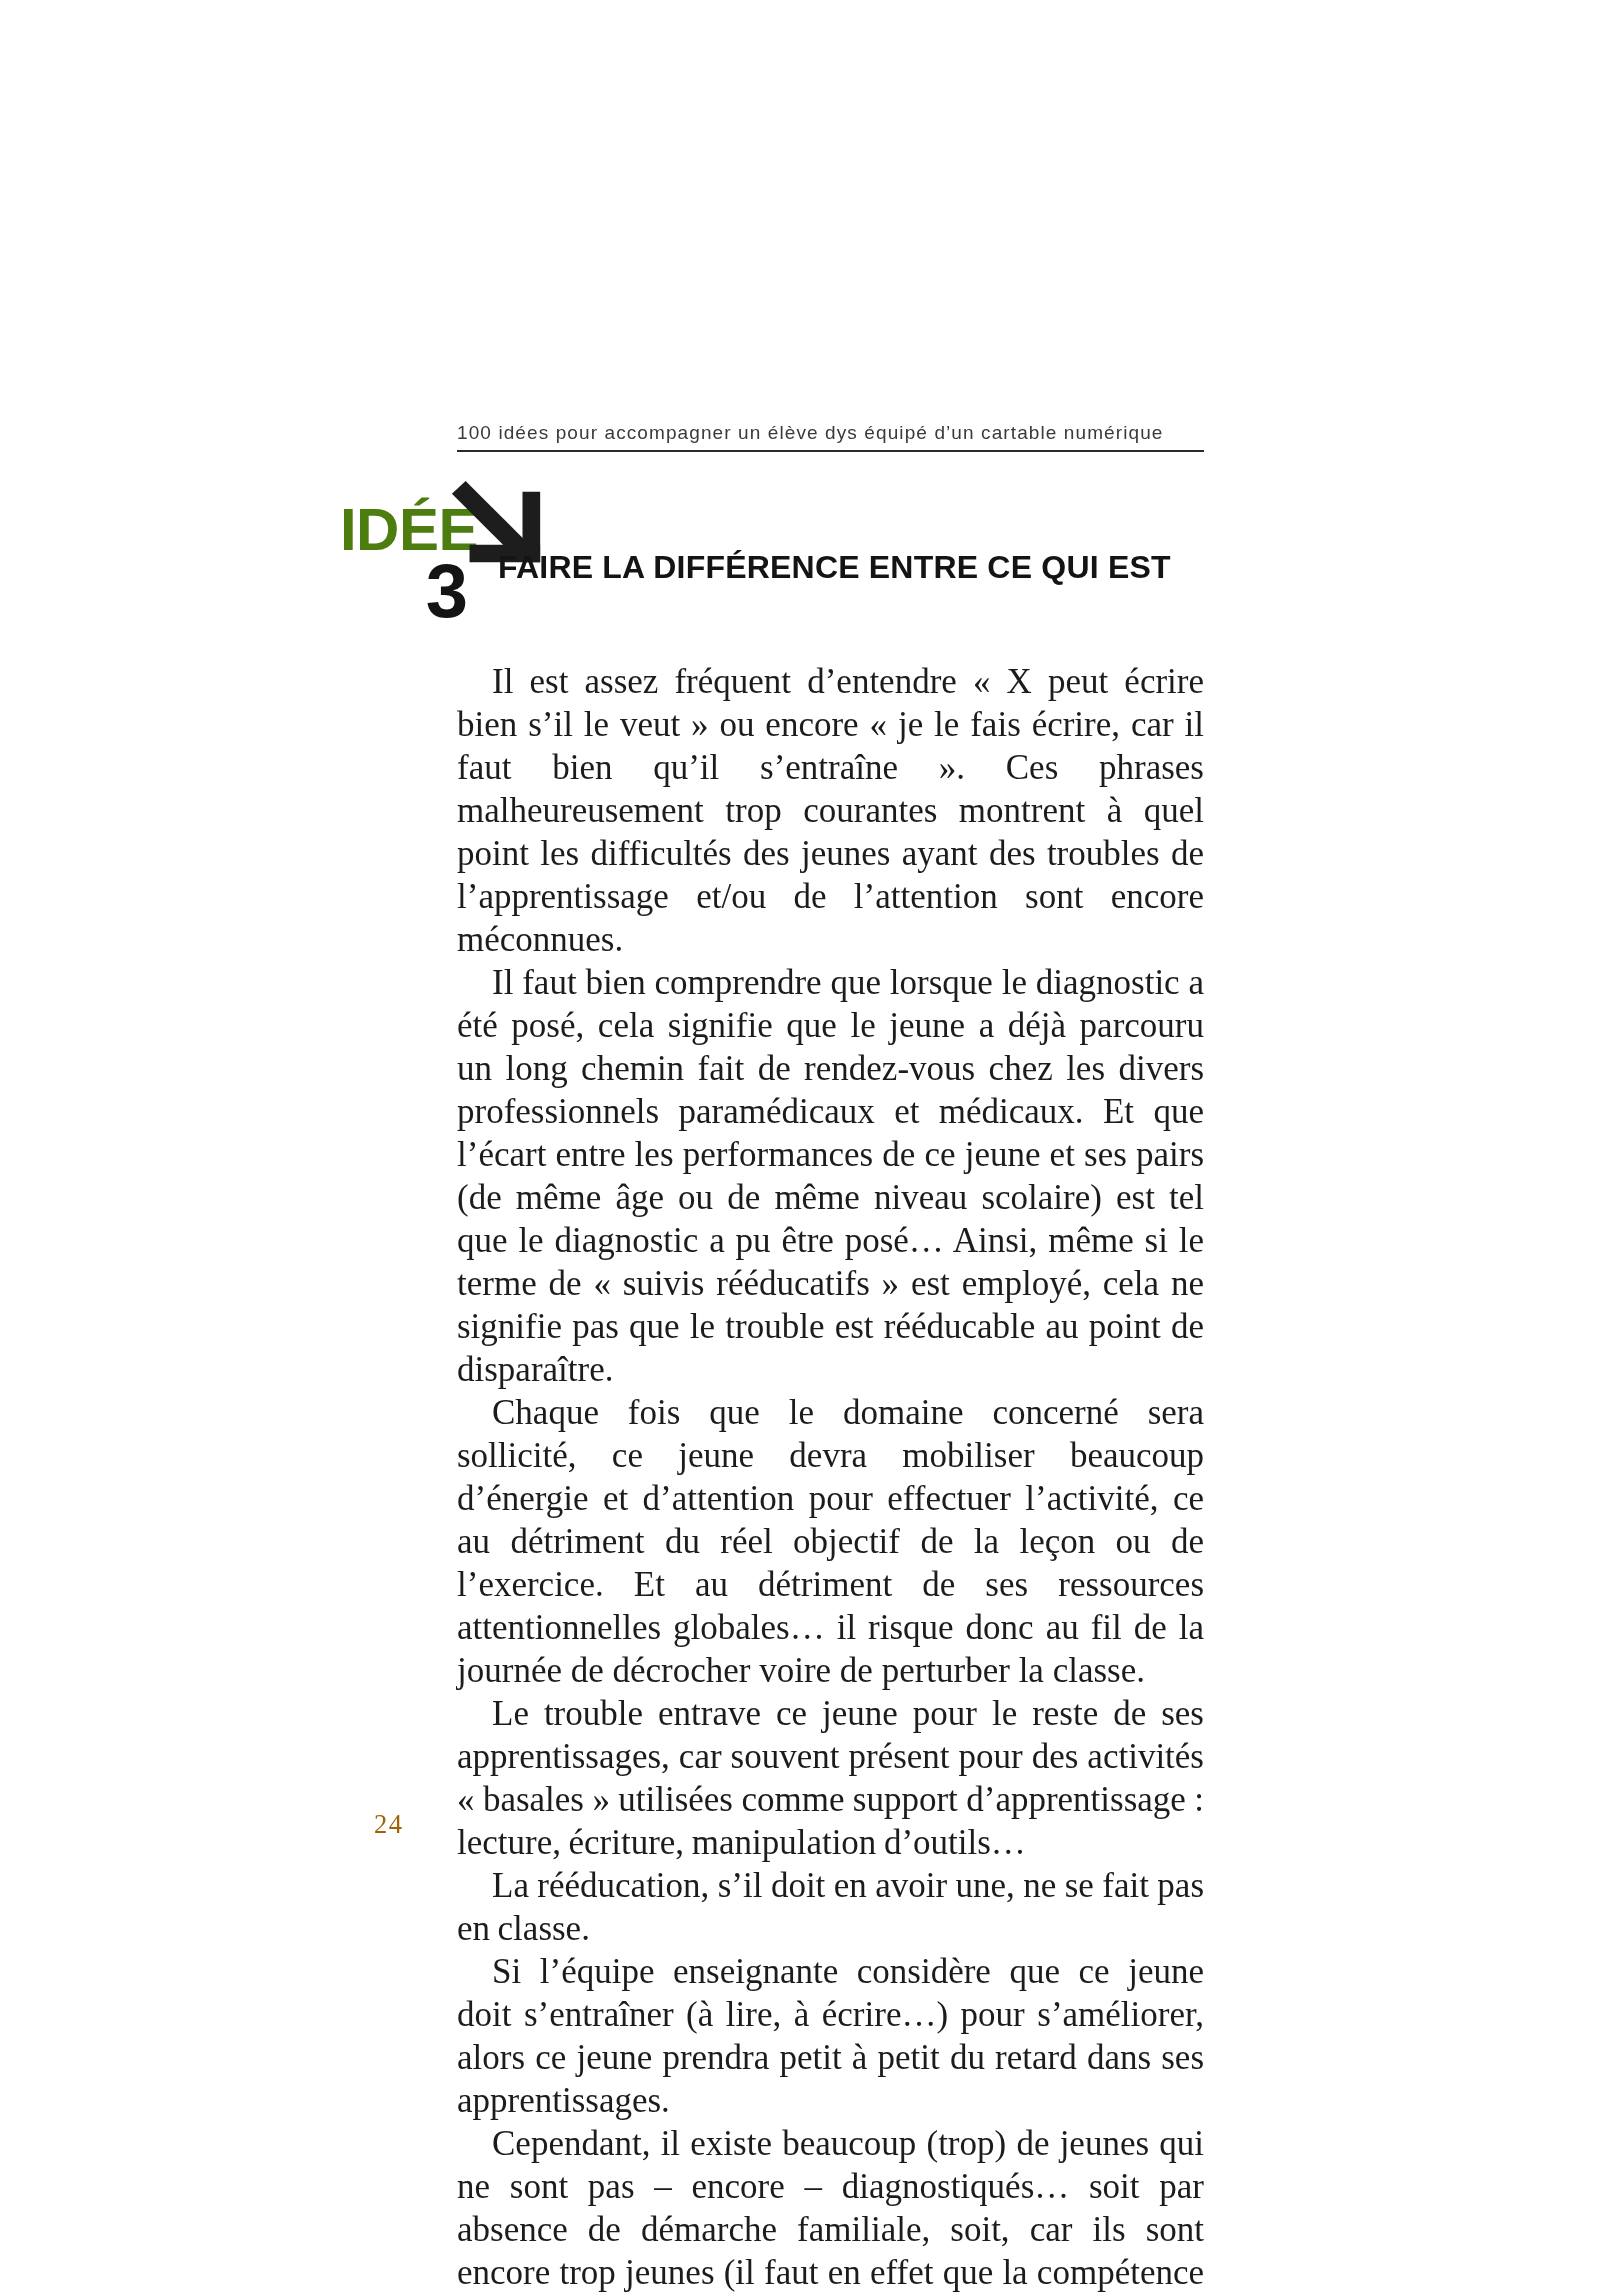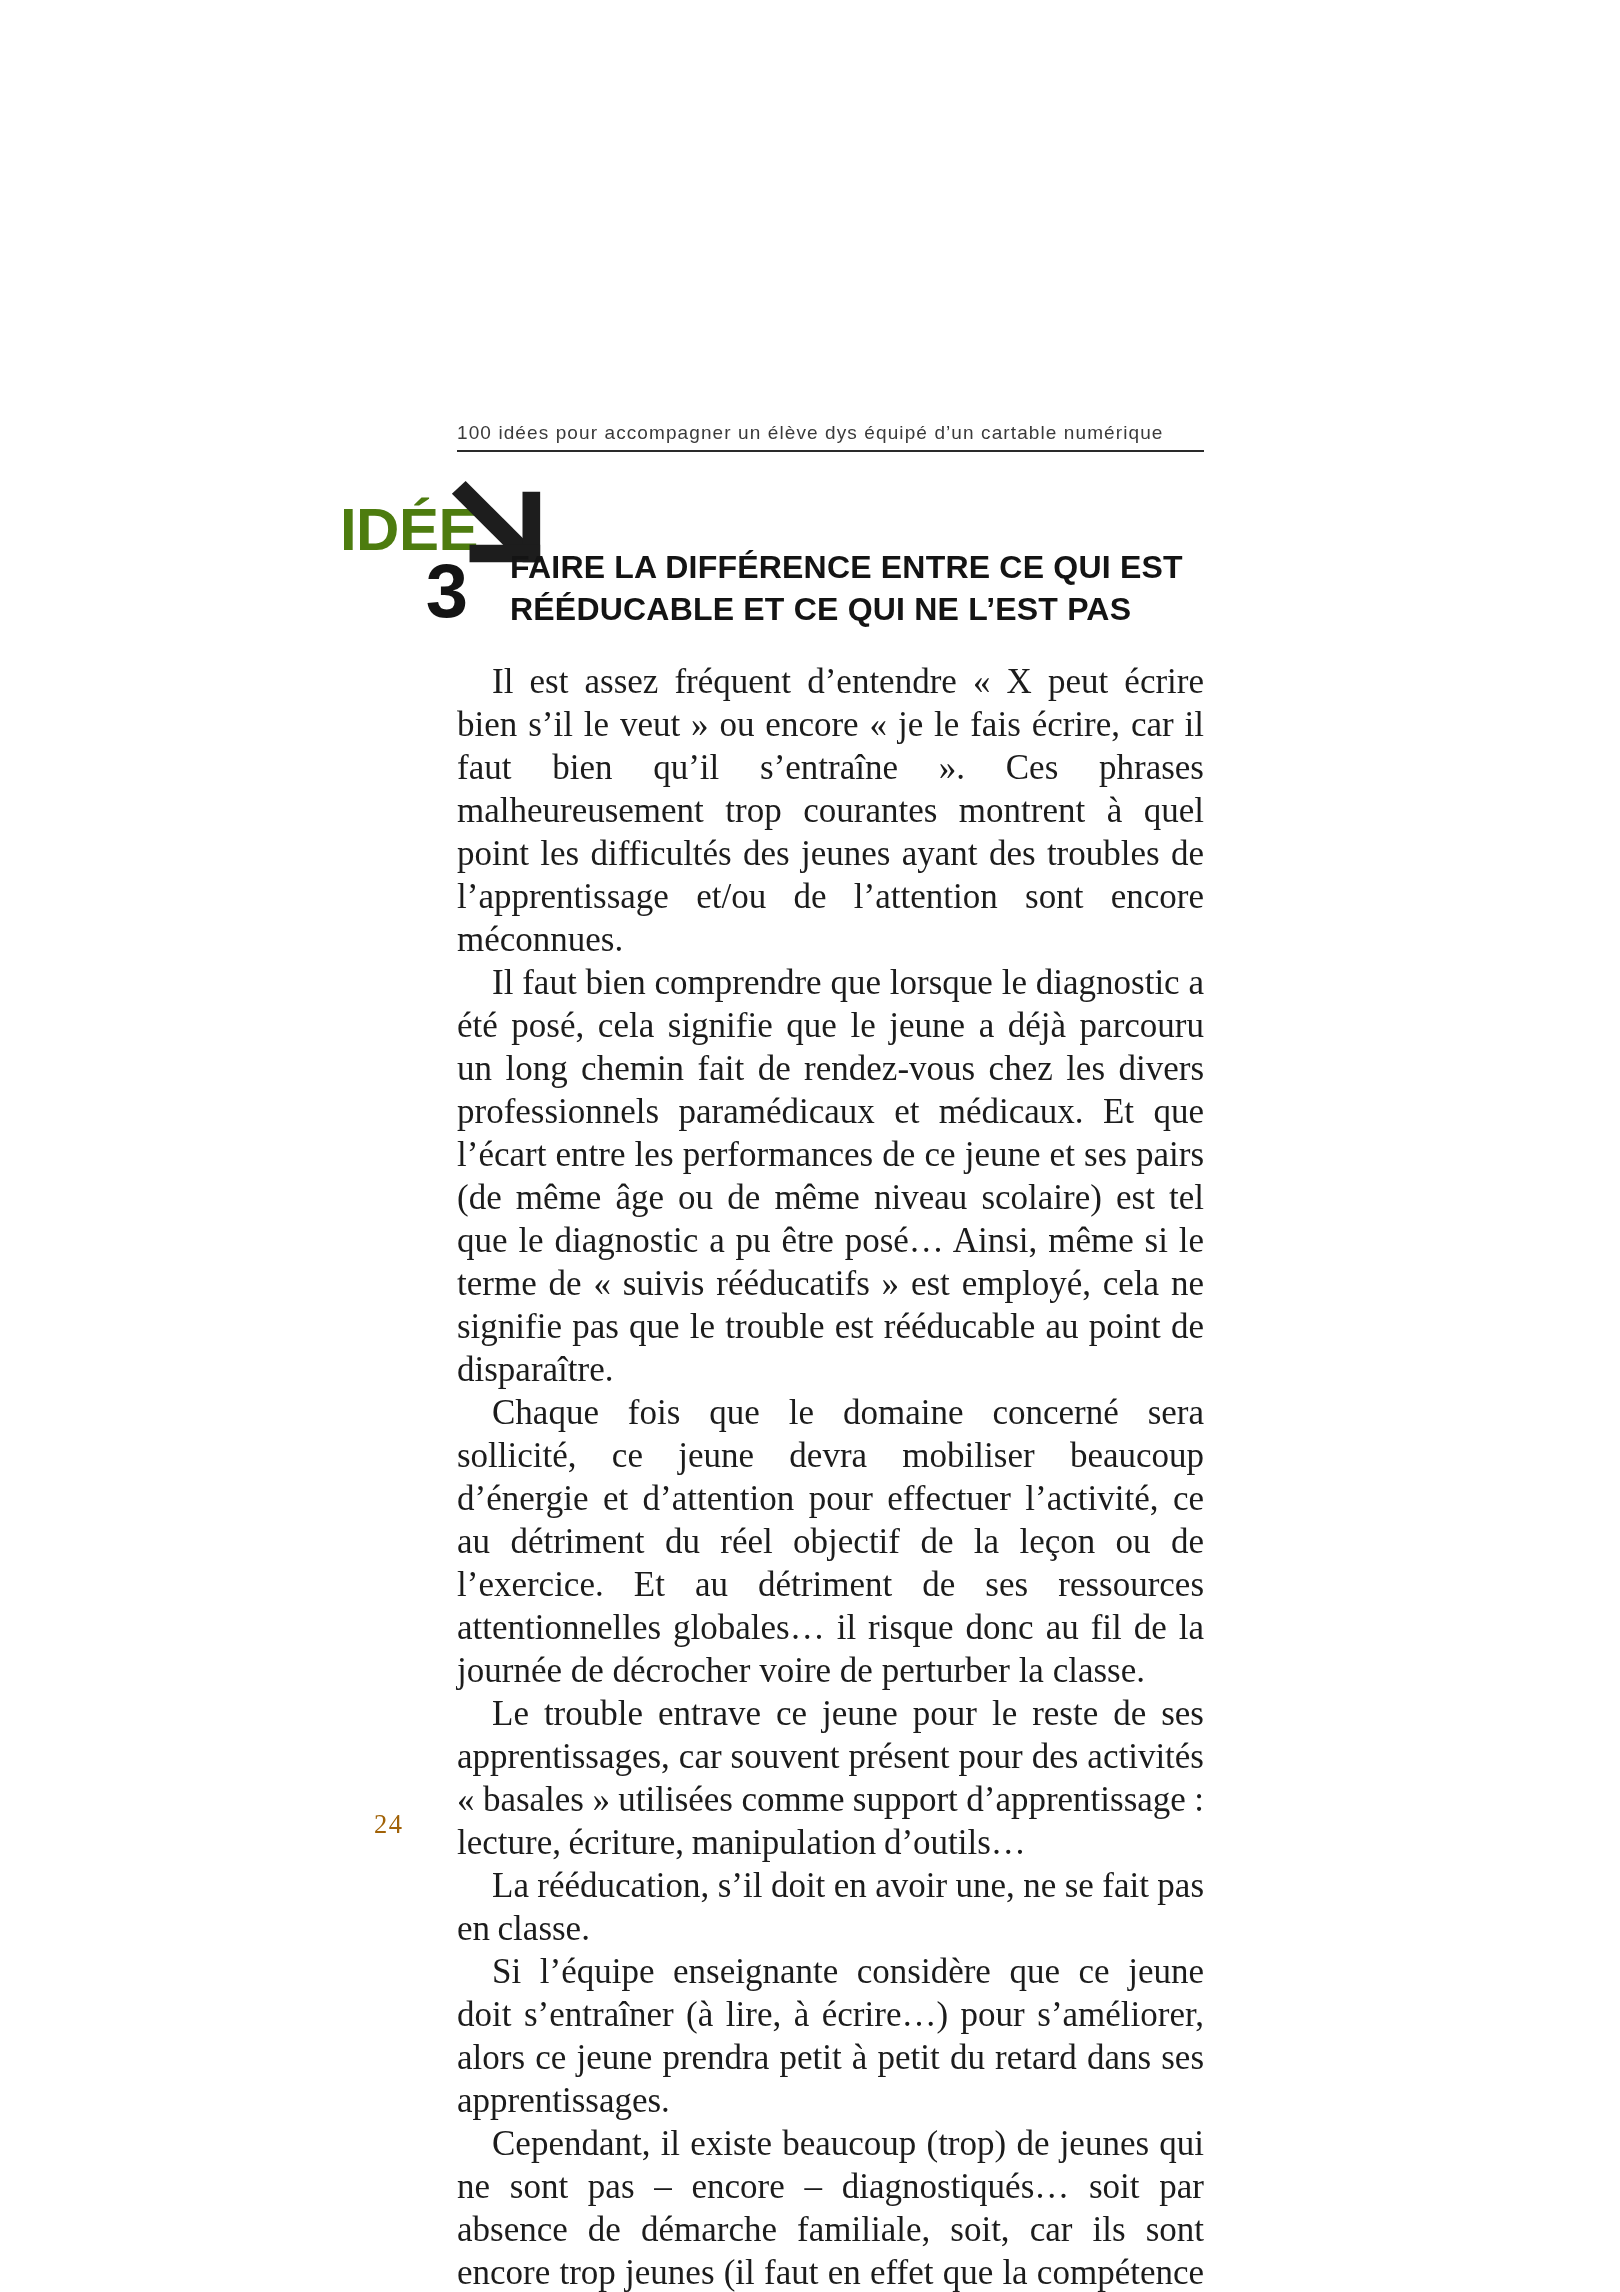--- a/index.html
+++ b/index.html
@@ -82,21 +82,20 @@
     height: 102px;
   }
   .idea-arrow svg { display: block; width: 102px; height: 102px; }
 
   
   .idea-title {
     position: absolute;
     left: 498px;
     top: 547px;
     width: 716px;
-    margin-left: 12px;
   }
 
   .idea-title-line {
     display: block;
     font-family: "Liberation Sans", "DejaVu Sans", sans-serif;
     font-weight: 700;
     font-size: 32px;
     line-height: 1.30;
     letter-spacing: 0.2px;
     color: #141414;
@@ -161,21 +160,20 @@
 
         <polygon points="78,14 96,14 96,86 78,86"></polygon>
 
         <polygon points="24,68 24,86 96,86 96,68"></polygon>
       </g>
     </svg>
   </span>
 
   <div class="idea-title">
     <span class="idea-title-line">FAIRE LA DIFFÉRENCE ENTRE CE QUI EST</span>
-    <span class="idea-title-line">RÉÉDUCABLE ET CE QUI NE L’EST PAS</span>
   </div>
 
   <div class="body-copy">
     <p class="body-paragraph">Il est assez fréquent d’entendre « X peut écrire bien s’il le veut » ou encore « je le fais écrire, car il faut bien qu’il s’entraîne ». Ces phrases malheureusement trop courantes montrent à quel point les difficultés des jeunes ayant des troubles de l’apprentissage et/ou de l’attention sont encore méconnues.</p>
     <p class="body-paragraph">Il faut bien comprendre que lorsque le diagnostic a été posé, cela signifie que le jeune a déjà parcouru un long chemin fait de rendez-vous chez les divers professionnels paramédicaux et médicaux. Et que l’écart entre les performances de ce jeune et ses pairs (de même âge ou de même niveau scolaire) est tel que le diagnostic a pu être posé… Ainsi, même si le terme de « suivis rééducatifs » est employé, cela ne signifie pas que le trouble est rééducable au point de disparaître.</p>
     <p class="body-paragraph">Chaque fois que le domaine concerné sera sollicité, ce jeune devra mobiliser beaucoup d’énergie et d’attention pour effectuer l’activité, ce au détriment du réel objectif de la leçon ou de l’exercice. Et au détriment de ses ressources attentionnelles globales… il risque donc au fil de la journée de décrocher voire de perturber la classe.</p>
     <p class="body-paragraph tight">Le trouble entrave ce jeune pour le reste de ses apprentissages, car souvent présent pour des activités « basales » utilisées comme support d’apprentissage : lecture, écriture, manipulation d’outils…</p>
     <p class="body-paragraph tight">La rééducation, s’il doit en avoir une, ne se fait pas en classe.</p>
     <p class="body-paragraph">Si l’équipe enseignante considère que ce jeune doit s’entraîner (à lire, à écrire…) pour s’améliorer, alors ce jeune prendra petit à petit du retard dans ses apprentissages.</p>
     <p class="body-paragraph tight">Cependant, il existe beaucoup (trop) de jeunes qui ne sont pas – encore – diagnostiqués… soit par absence de démarche familiale, soit, car ils sont encore trop jeunes (il faut en effet que la compétence soit suffisamment entraînée pour qu’elle puisse être évaluée) ou encore que leurs difficultés sont « limites » et que l’on attend de voir si certaines rééducations peuvent porter</p>

